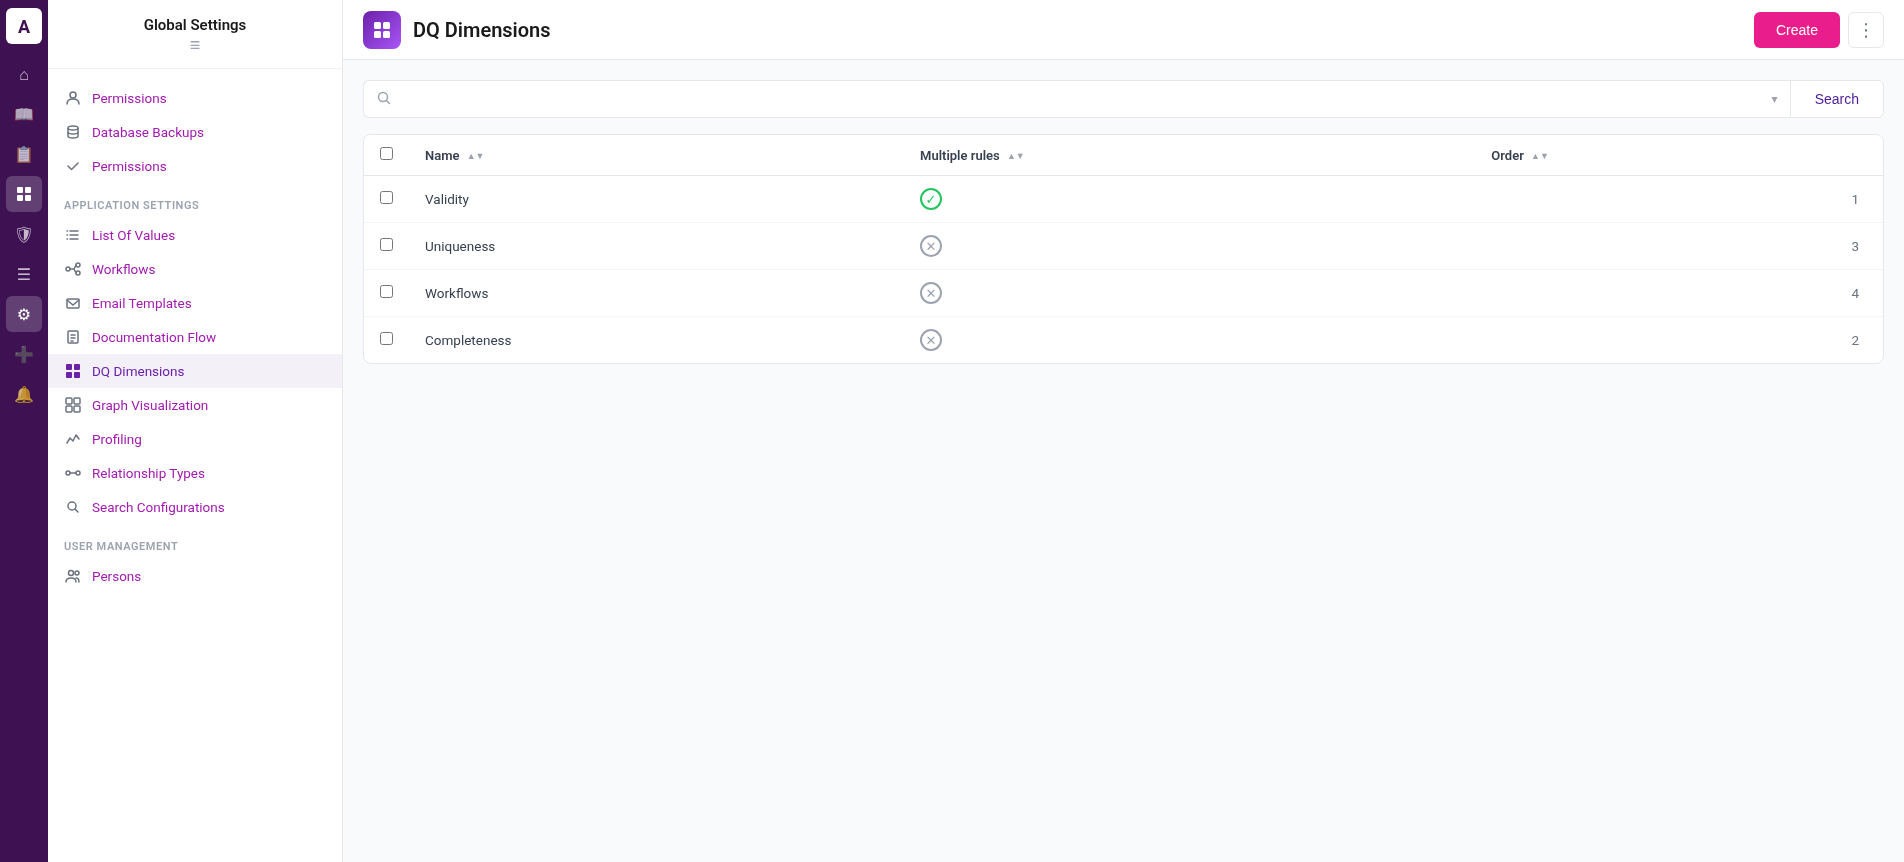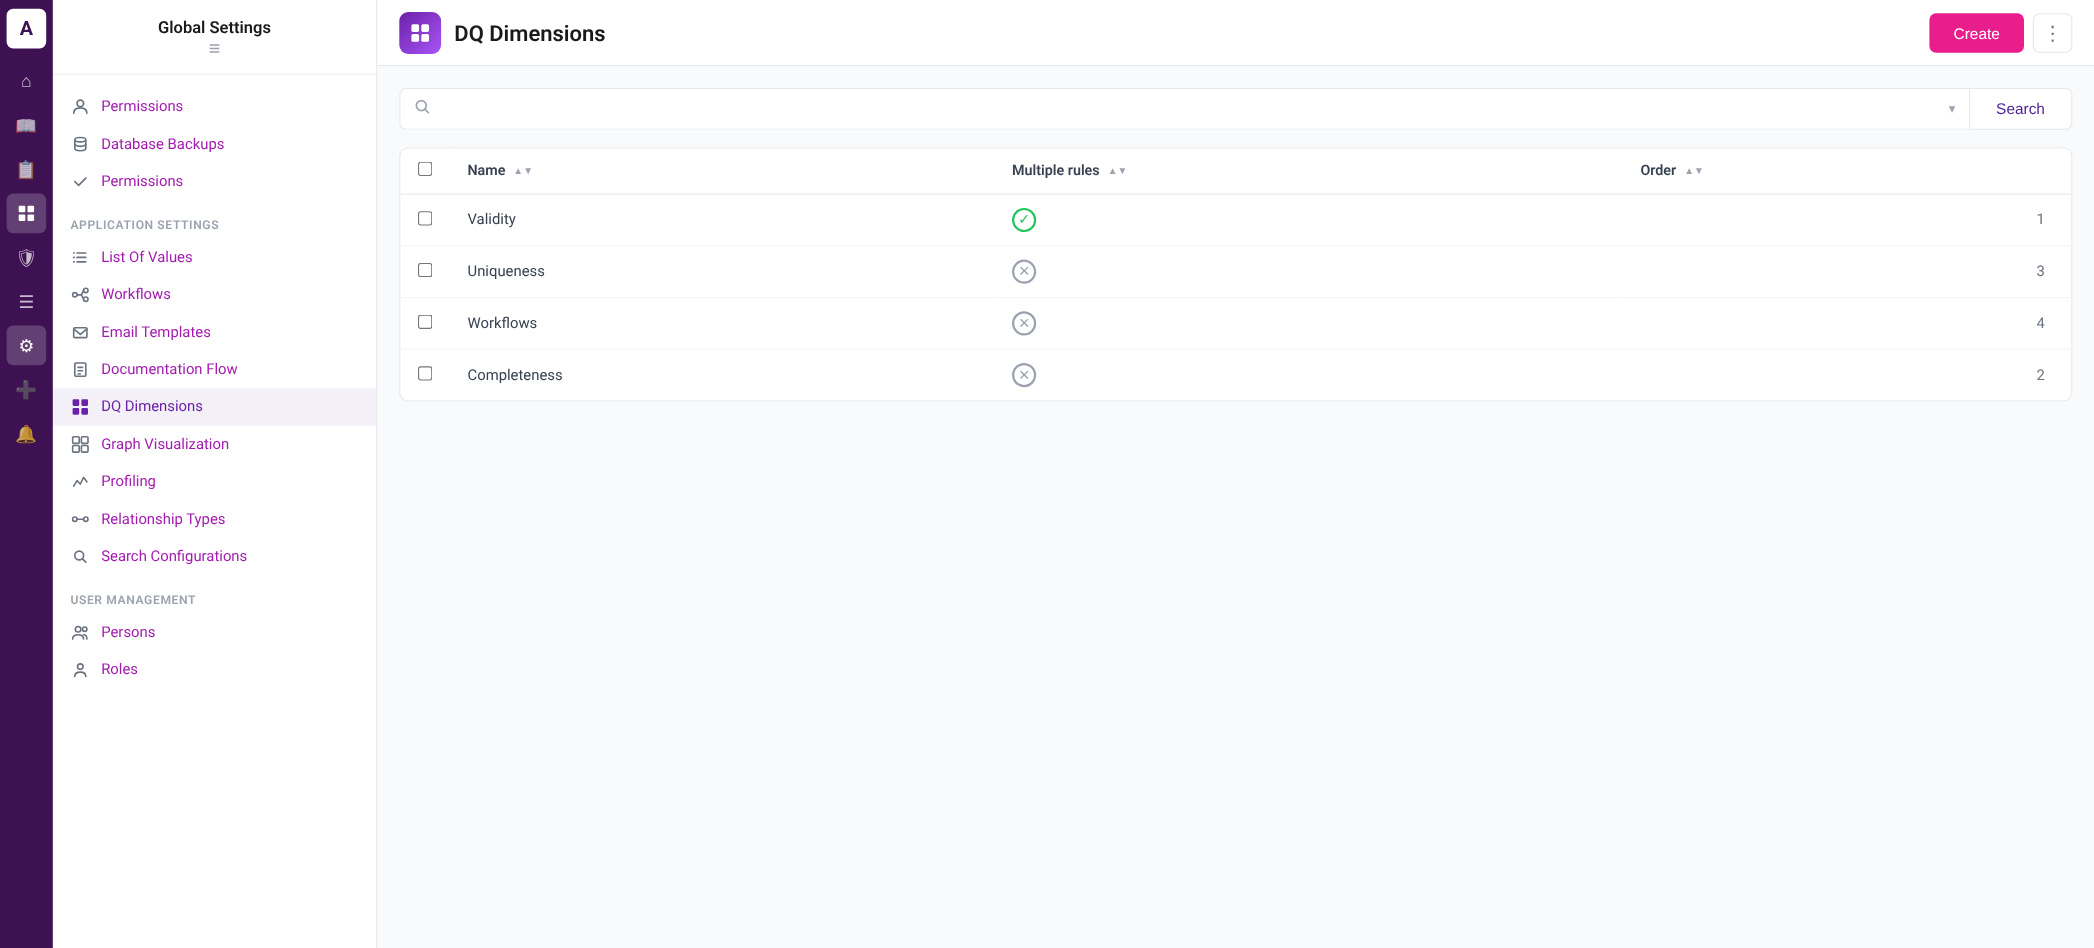--- a/index.html
+++ b/index.html
@@ -440,29 +440,20 @@
     <div class="sidebar-item">
       <span class="item-icon">
         <svg width="16" height="16" viewBox="0 0 16 16" fill="none">
             <circle cx="6" cy="5" r="2.5" stroke="currentColor" stroke-width="1.5"></circle>
             <path d="M1 14c0-2.761 2.239-4 5-4s5 1.239 5 4" stroke="currentColor" stroke-width="1.5" stroke-linecap="round"></path>
             <circle cx="12" cy="5" r="2" stroke="currentColor" stroke-width="1.5"></circle>
             <path d="M14 14c0-2.5-1.5-4-3-4" stroke="currentColor" stroke-width="1.5" stroke-linecap="round"></path>
           </svg>
       </span>
       <span class="item-label">Persons</span>
-    </div>
-    <div class="sidebar-item">
-      <span class="item-icon">
-        <svg width="16" height="16" viewBox="0 0 16 16" fill="none">
-            <circle cx="8" cy="5" r="2.5" stroke="currentColor" stroke-width="1.5"></circle>
-            <path d="M3 14c0-2.761 2.239-4 5-4s5 1.239 5 4" stroke="currentColor" stroke-width="1.5" stroke-linecap="round"></path>
-          </svg>
-      </span>
-      <span class="item-label">Roles</span>
     </div>
   </div>
 </div>
 
 <div class="main">
 
   <div class="topbar">
     <div class="topbar-left">
       <div class="topbar-icon-box">
         <svg width="20" height="20" viewBox="0 0 20 20" fill="white">

